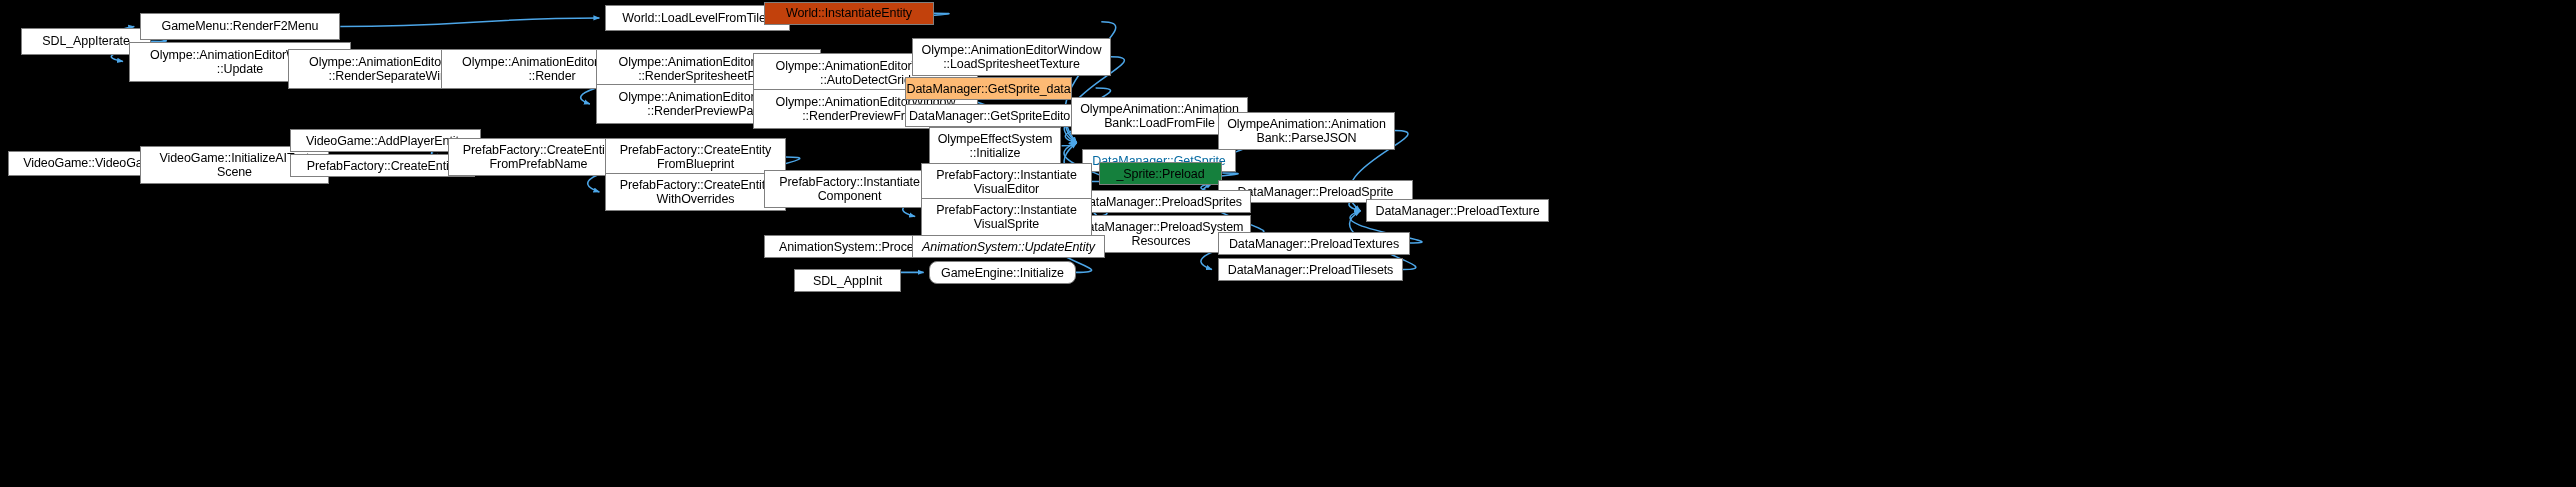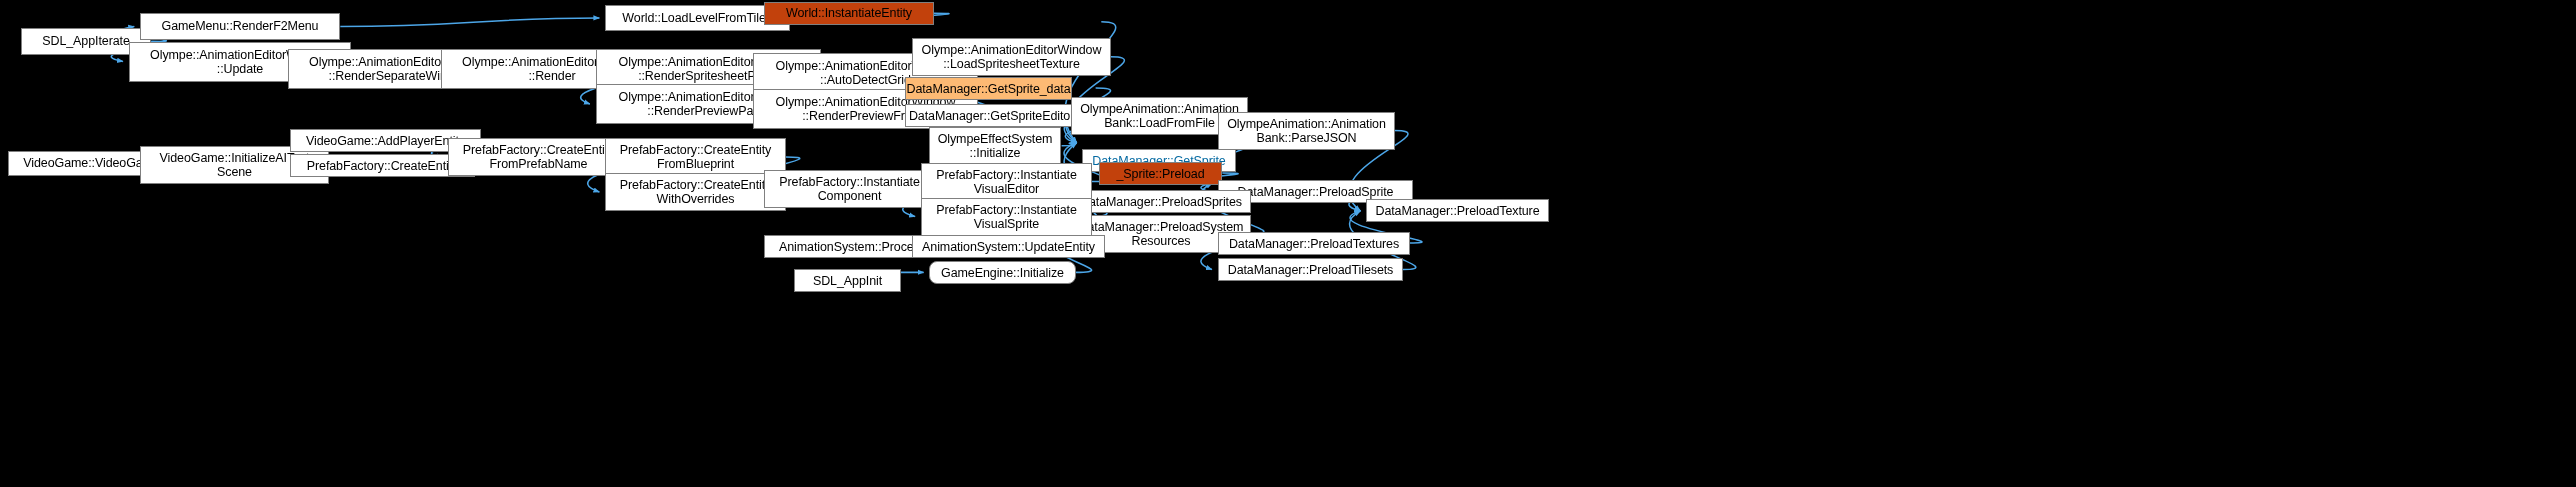--- a/index.html
+++ b/index.html
@@ -120,21 +120,21 @@
 ::LoadSpritesheetTexture</span></div>
     <div class="node" style="left: 905px; top: 77px; width: 167px; height: 23px; background: #fdba74; border-color: rgb(128, 128, 128); color: rgb(0, 0, 0);"><span>DataManager::GetSprite_data</span></div>
     <div class="node" style="left: 905px; top: 104px; width: 204px; height: 23px; background: rgb(255, 255, 255); border-color: rgb(128, 128, 128); color: rgb(0, 0, 0);"><span>DataManager::GetSpriteEditor_data</span></div>
     <div class="node" style="left: 1071px; top: 97px; width: 177px; height: 38px; background: rgb(255, 255, 255); border-color: rgb(128, 128, 128); color: rgb(0, 0, 0);"><span>OlympeAnimation::Animation
 Bank::LoadFromFile</span></div>
     <div class="node" style="left: 1218px; top: 112px; width: 177px; height: 38px; background: rgb(255, 255, 255); border-color: rgb(128, 128, 128); color: rgb(0, 0, 0);"><span>OlympeAnimation::Animation
 Bank::ParseJSON</span></div>
     <div class="node" style="left: 1082px; top: 131px; width: 154px; height: 23px; background: rgb(255, 255, 255); border-color: rgb(128, 128, 128); color: #0369a1; margin-top: 18px;"><span>DataManager::GetSprite</span></div>
     <div class="node" style="left: 929px; top: 127px; width: 132px; height: 38px; background: rgb(255, 255, 255); border-color: rgb(128, 128, 128); color: rgb(0, 0, 0); justify-content: center;"><span>OlympeEffectSystem
 ::Initialize</span></div>
-    <div class="node" style="left: 1099px; top: 162px; width: 123px; height: 23px; background: #c2410c; border-color: rgb(128, 128, 128); color: rgb(0, 0, 0);"><span>_Sprite::Preload</span></div>
+    <div class="node" style="left: 1099px; top: 162px; width: 123px; height: 23px; background: #15803d; border-color: rgb(128, 128, 128); color: rgb(0, 0, 0);"><span>_Sprite::Preload</span></div>
     <div class="node" style="left: 1218px; top: 180px; width: 195px; height: 23px; background: rgb(255, 255, 255); border-color: rgb(128, 128, 128); color: rgb(0, 0, 0);"><span>DataManager::PreloadSprite</span></div>
     <div class="node" style="left: 1366px; top: 199px; width: 183px; height: 23px; background: rgb(255, 255, 255); border-color: rgb(128, 128, 128); color: rgb(0, 0, 0); align-items: center;"><span>DataManager::PreloadTexture</span></div>
     <div class="node" style="left: 1071px; top: 190px; width: 180px; height: 23px; background: rgb(255, 255, 255); border-color: rgb(128, 128, 128); color: rgb(0, 0, 0);"><span>DataManager::PreloadSprites</span></div>
     <div class="node" style="left: 1071px; top: 215px; width: 180px; height: 38px; background: rgb(255, 255, 255); border-color: rgb(128, 128, 128); color: rgb(0, 0, 0);"><span>DataManager::PreloadSystem
 Resources</span></div>
     <div class="node" style="left: 1218px; top: 232px; width: 192px; height: 23px; background: rgb(255, 255, 255); border-color: rgb(128, 128, 128); color: rgb(0, 0, 0);"><span>DataManager::PreloadTextures</span></div>
     <div class="node" style="left: 1218px; top: 258px; width: 185px; height: 23px; background: rgb(255, 255, 255); border-color: rgb(128, 128, 128); color: rgb(0, 0, 0);"><span>DataManager::PreloadTilesets</span></div>
     <div class="node" style="left: 7.6px; top: 151px; width: 168px; height: 24.6px; background: rgb(255, 255, 255); border-color: rgb(128, 128, 128); color: rgb(0, 0, 0);"><span>VideoGame::VideoGame</span></div>
     <div class="node" style="left: 140px; top: 146px; width: 189px; height: 38px; background: rgb(255, 255, 255); border-color: rgb(128, 128, 128); color: rgb(0, 0, 0);"><span>VideoGame::InitializeAITest
 Scene</span></div>
@@ -146,17 +146,17 @@
 FromBlueprint</span></div>
     <div class="node" style="left: 605px; top: 173px; width: 181px; height: 38px; background: rgb(255, 255, 255); border-color: rgb(128, 128, 128); color: rgb(0, 0, 0);"><span>PrefabFactory::CreateEntity
 WithOverrides</span></div>
     <div class="node" style="left: 764px; top: 170px; width: 171px; height: 38px; background: rgb(255, 255, 255); border-color: rgb(128, 128, 128); color: rgb(0, 0, 0);"><span>PrefabFactory::Instantiate
 Component</span></div>
     <div class="node" style="left: 921px; top: 163px; width: 171px; height: 38px; background: rgb(255, 255, 255); border-color: rgb(128, 128, 128); color: rgb(0, 0, 0);"><span>PrefabFactory::Instantiate
 VisualEditor</span></div>
     <div class="node" style="left: 921px; top: 198px; width: 171px; height: 38px; background: rgb(255, 255, 255); border-color: rgb(128, 128, 128); color: rgb(0, 0, 0);"><span>PrefabFactory::Instantiate
 VisualSprite</span></div>
     <div class="node" style="left: 764px; top: 235px; width: 177px; height: 23px; background: rgb(255, 255, 255); border-color: rgb(128, 128, 128); color: rgb(0, 0, 0);"><span>AnimationSystem::Process</span></div>
-    <div class="node" style="left: 912px; top: 235px; width: 193px; height: 23px; background: rgb(255, 255, 255); border-color: rgb(128, 128, 128); color: rgb(0, 0, 0);"><span>AnimationSystem::UpdateEntity</span></div>
+    <div class="node" style="left: 912px; top: 235px; width: 193px; height: 23px; background: rgb(255, 255, 255); border-color: rgb(128, 128, 128); color: rgb(0, 0, 0); font-style: italic;"><span>AnimationSystem::UpdateEntity</span></div>
     <div class="node" style="left: 794px; top: 269px; width: 107px; height: 23px; background: rgb(255, 255, 255); border-color: rgb(128, 128, 128); color: rgb(0, 0, 0);"><span>SDL_AppInit</span></div>
     <div class="node" style="left: 929px; top: 261px; width: 147px; height: 23px; background: rgb(255, 255, 255); border-color: rgb(128, 128, 128); color: rgb(0, 0, 0); border-radius: 8px;"><span>GameEngine::Initialize</span></div>
   </div>
 
 
 </body></html>

